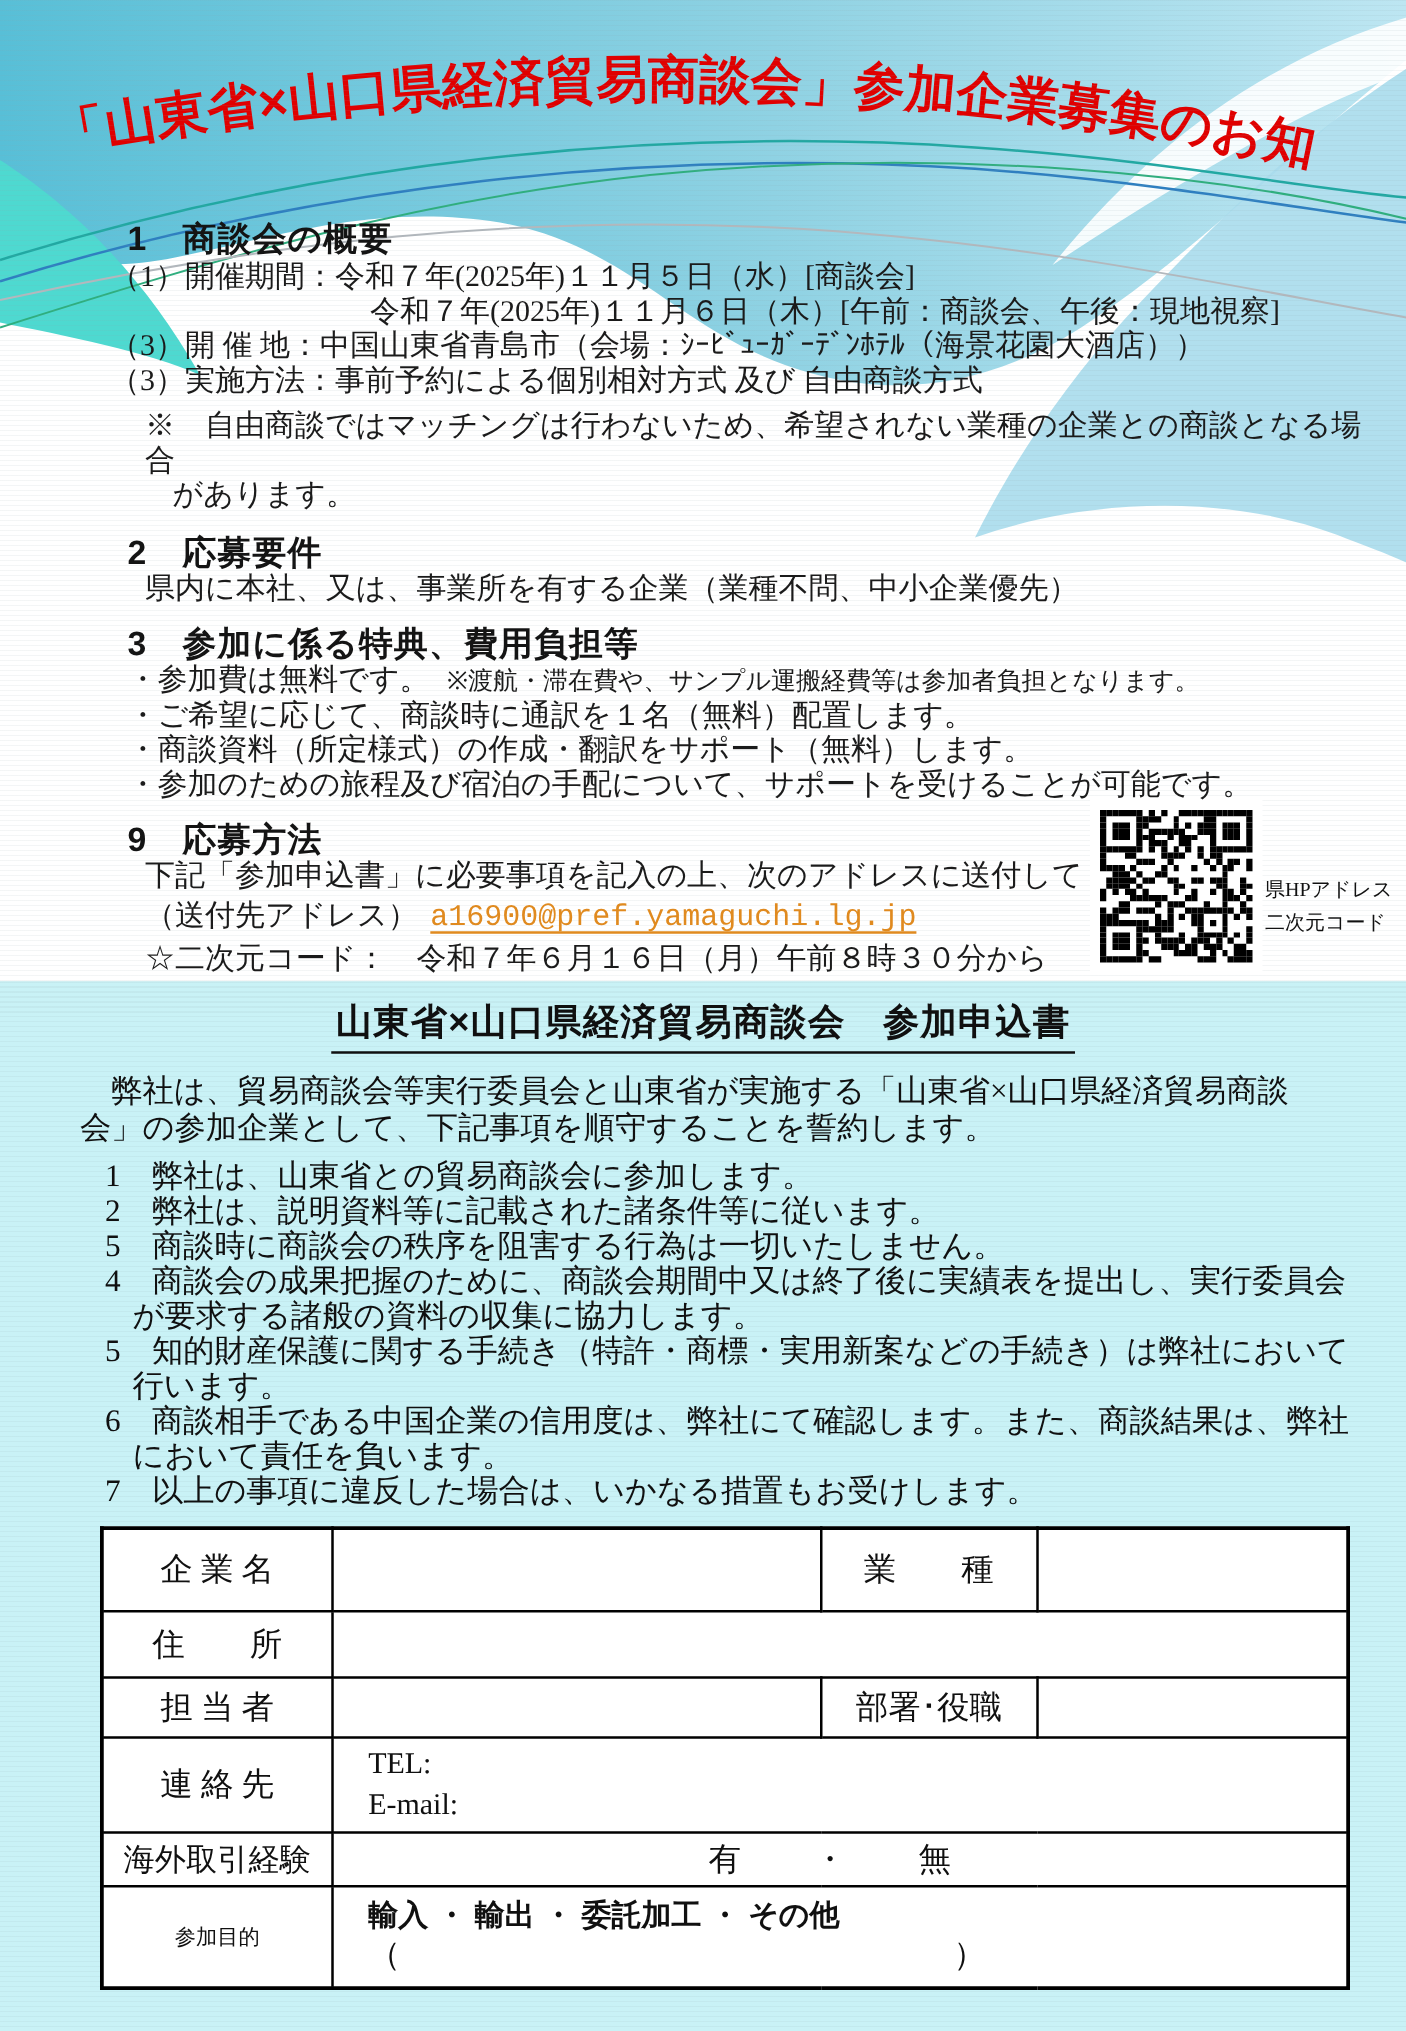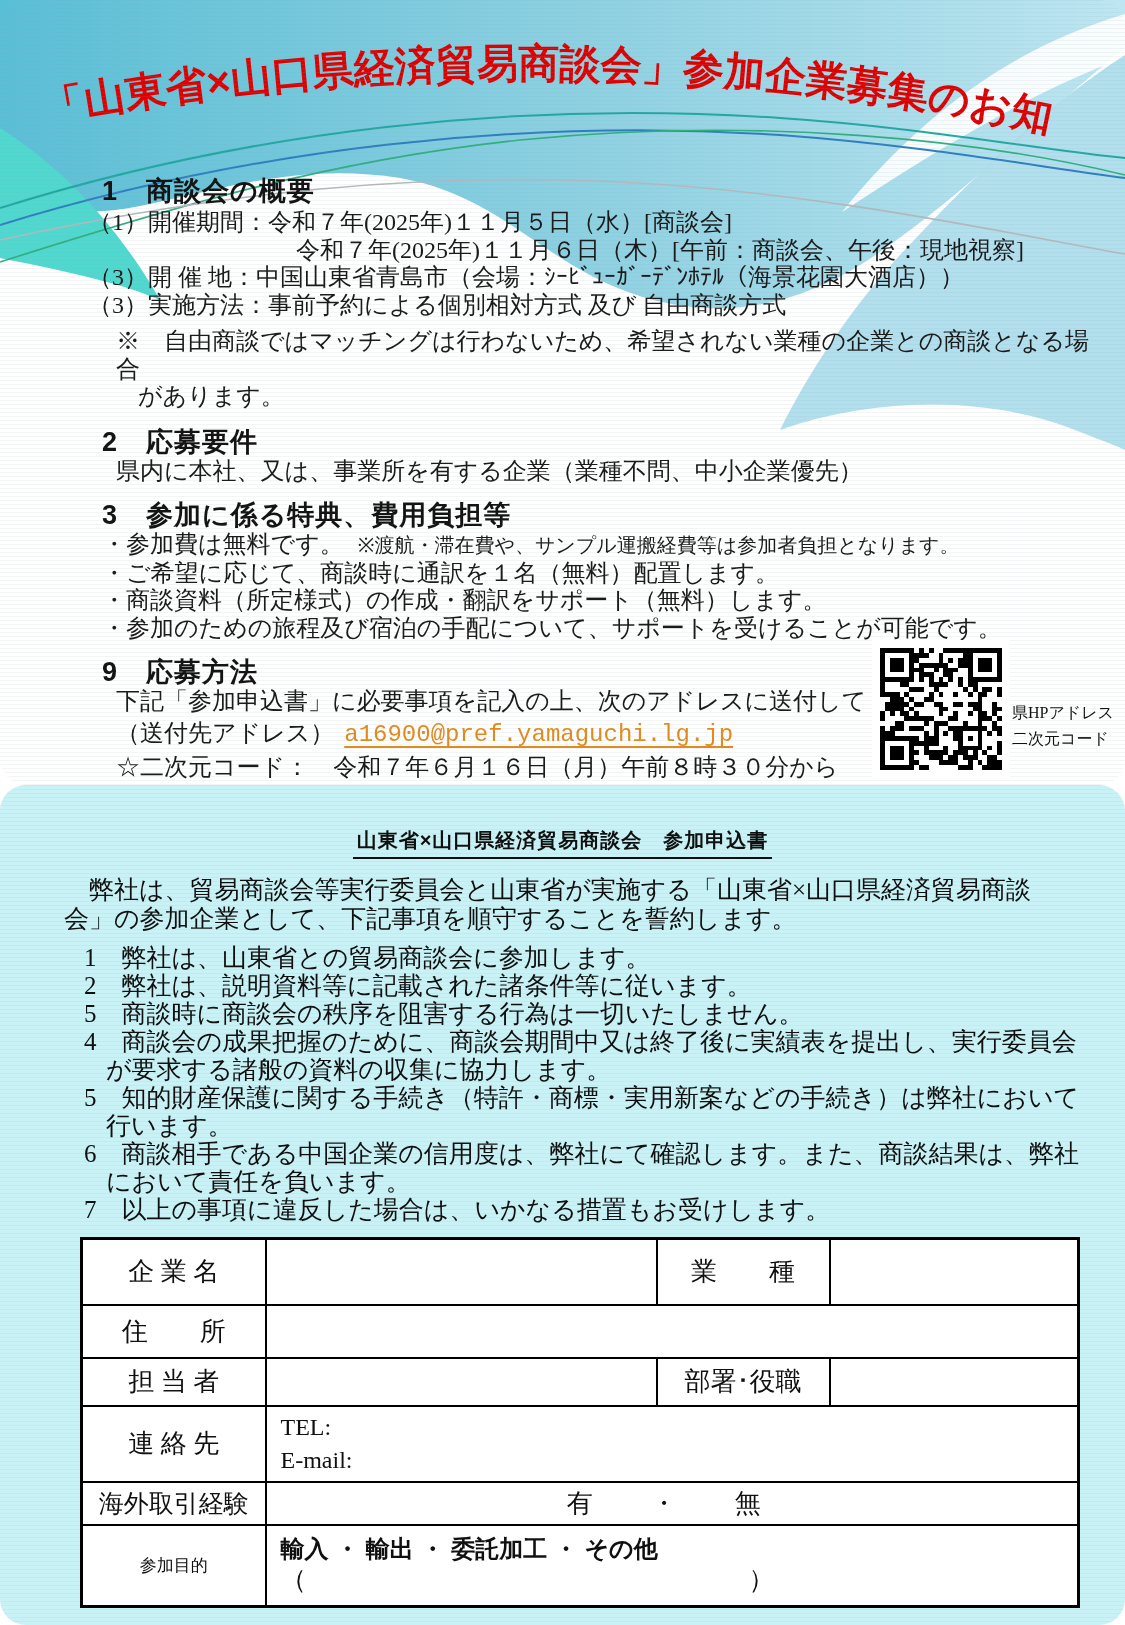--- a/index.html
+++ b/index.html
@@ -8,21 +8,20 @@
     width:1125px;height:1625px;
     overflow:hidden;
     background:#ffffff;
     font-family:"Liberation Serif",serif;
     color:#1b1b1b;
   }
   .stripes{
     background-image:repeating-linear-gradient(180deg,
       rgba(140,160,165,.10) 0px, rgba(140,160,165,.10) 1px,
       rgba(0,0,0,0) 1px, rgba(0,0,0,0) 4px);
-    border-radius:26px;
   }
   
   .header-svg{position:absolute;top:0;left:0;z-index:0;}
   
   .top{position:relative;height:785px;box-sizing:border-box;z-index:1;}
   .top-content{position:absolute;top:176px;left:86px;right:30px;}
   .sec-head{
     font-family:"Liberation Sans",sans-serif;
     font-weight:bold;font-size:27px;line-height:31px;
     padding-left:16px;color:#141414;letter-spacing:1px;
@@ -63,41 +62,41 @@
   }
   
   .bottom{
     position:relative;height:840px;box-sizing:border-box;
     background-color:#c9f2f6;padding-top:13px;z-index:1;
   }
   .form-title-wrap{text-align:center;}
   .form-title{
     display:inline-block;
     font-family:"Liberation Sans",sans-serif;font-weight:bold;
-    font-size:20px;letter-spacing:1px;color:#101010;
-    border-bottom:2px solid #101010;padding:0 4px 3px 4px;margin-top:29px;
+    font-size:29px;letter-spacing:1px;color:#101010;
+    border-bottom:2px solid #101010;padding:0 4px 3px 4px;
   }
   .pledge{
     margin:17px 52px 0 64px;font-size:25px;line-height:28.5px;color:#101010;
   }
   .pledge-items{margin:11px 40px 0 84px;font-size:25px;line-height:28px;color:#101010;}
   .pledge-item{padding-left:22px;text-indent:-22px;}
   
   table.form{
     border-collapse:collapse;margin:13px 0 0 80px;
     background:#ffffff;table-layout:fixed;width:997px;
   }
   table.form td{
     border:2px solid #000;box-sizing:border-box;
     font-size:26px;color:#101010;vertical-align:middle;
   }
   table.form{border:3px solid #000;}
   td.lab{text-align:center;font-family:"Liberation Serif",serif;}
   td.lab-sans{text-align:center;font-family:"Liberation Sans",sans-serif;font-size:24px;}
-  td.val{padding-left:14px;font-family:"Liberation Serif",serif;}
+  td.val{padding-left:28px;font-family:"Liberation Serif",serif;}
   td.center-val{
     text-align:center;font-family:"Liberation Sans",sans-serif;
     font-size:26px;letter-spacing:16px;
   }
   .tel-line{font-size:24px;line-height:33px;}
   .purpose-l1{font-family:"Liberation Sans",sans-serif;font-size:24px;font-weight:bold;line-height:30px;}
   .purpose-l2{font-family:"Liberation Serif",serif;font-size:26px;line-height:32px;}
 </style>
 </head>
 <body>

